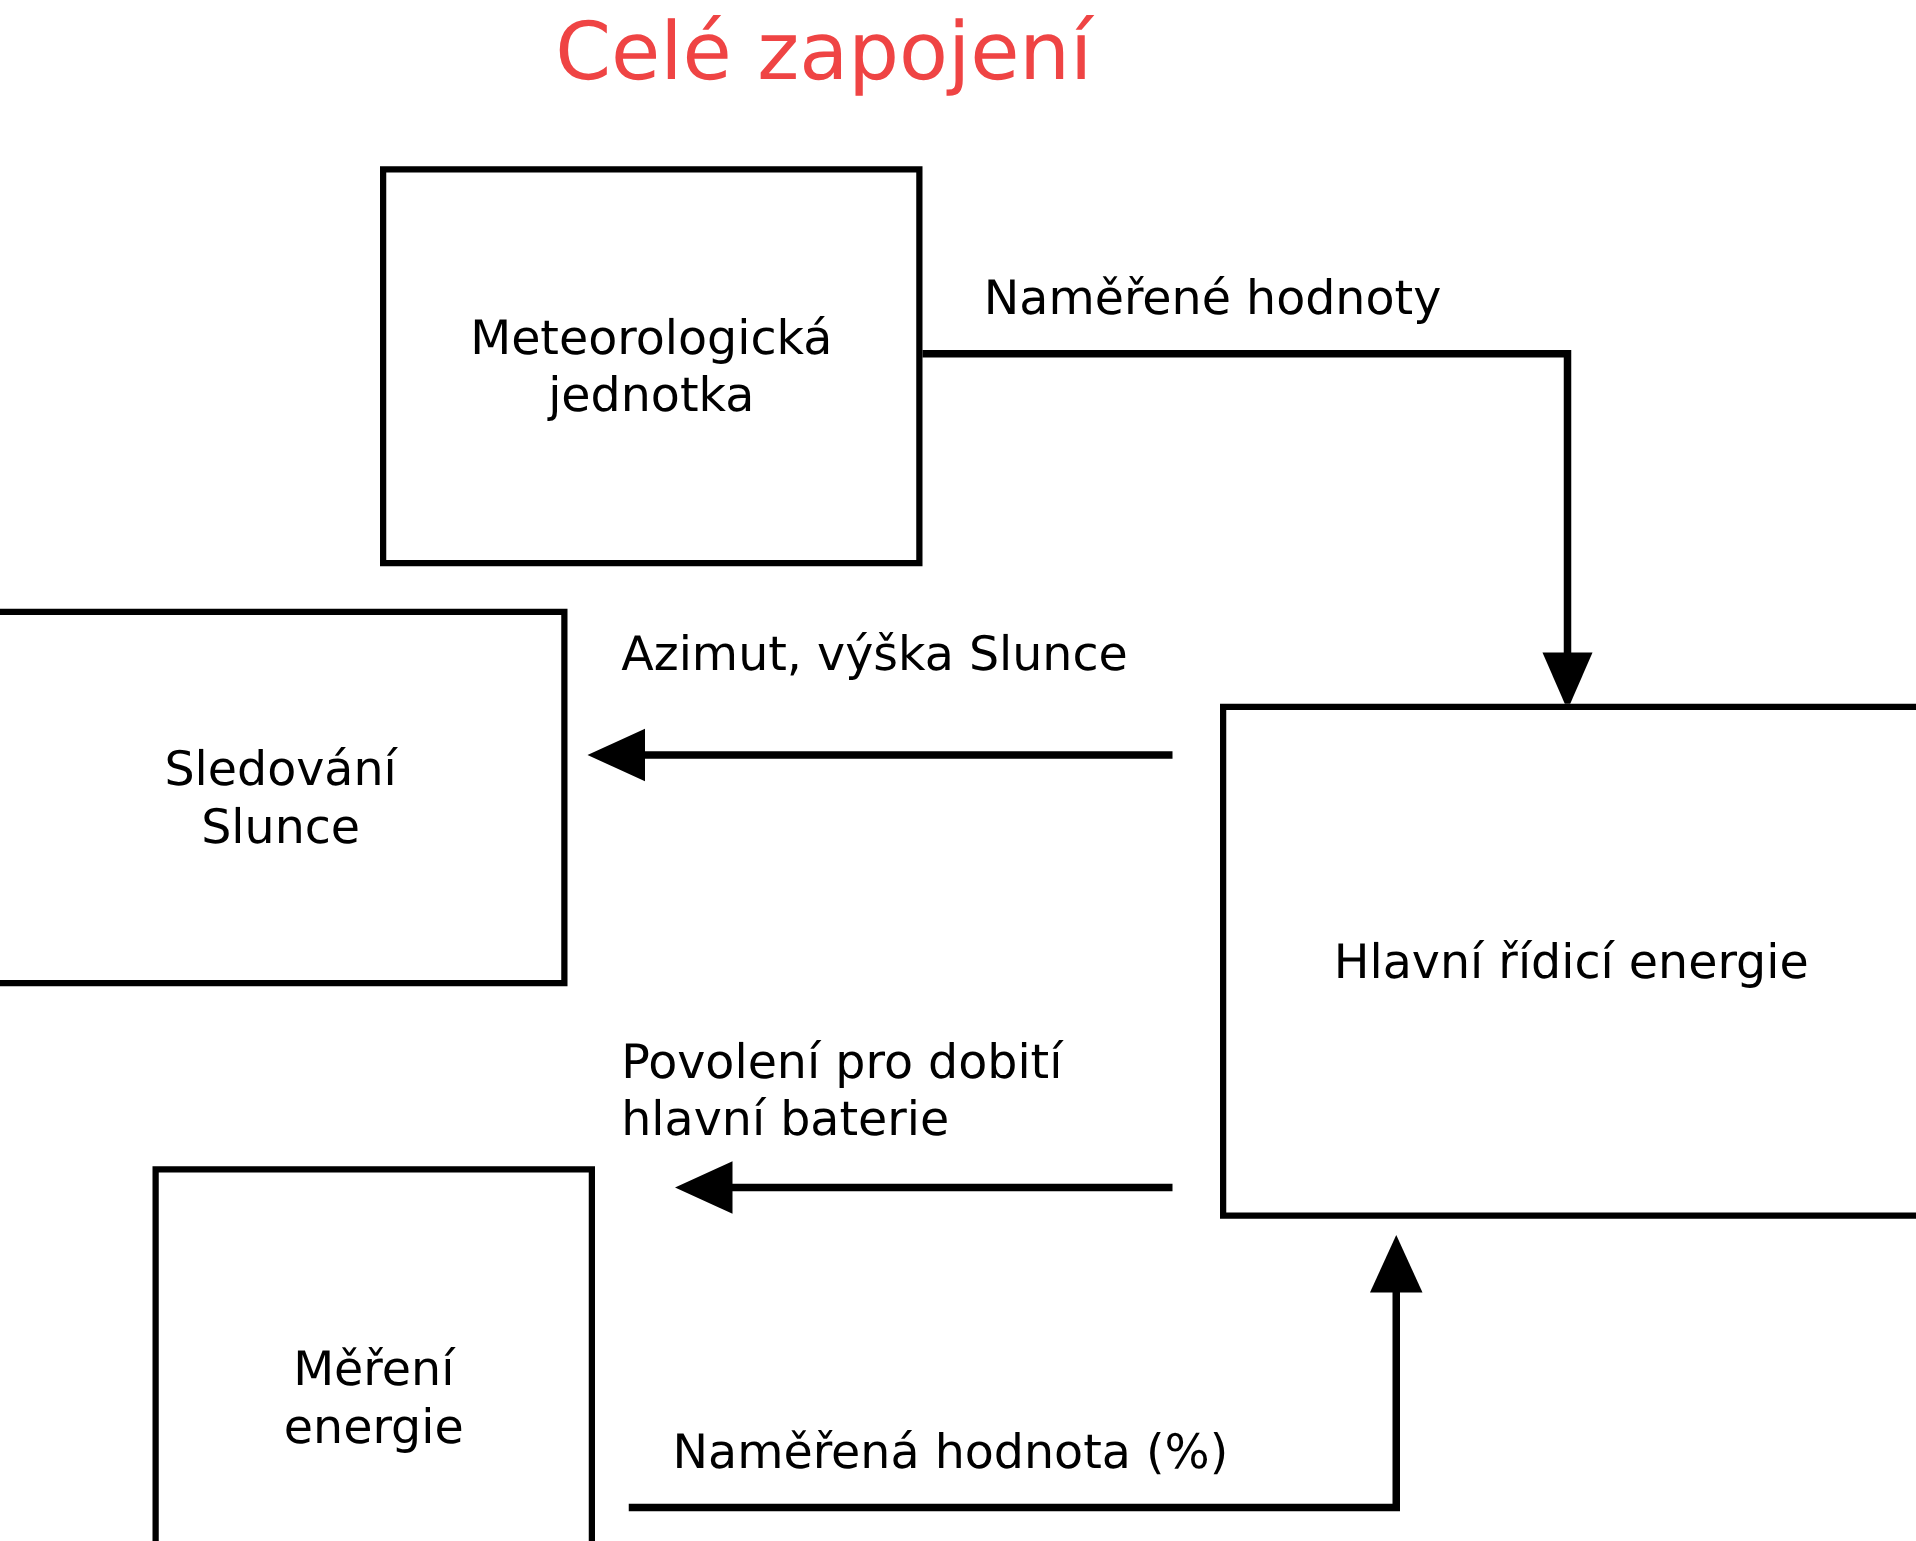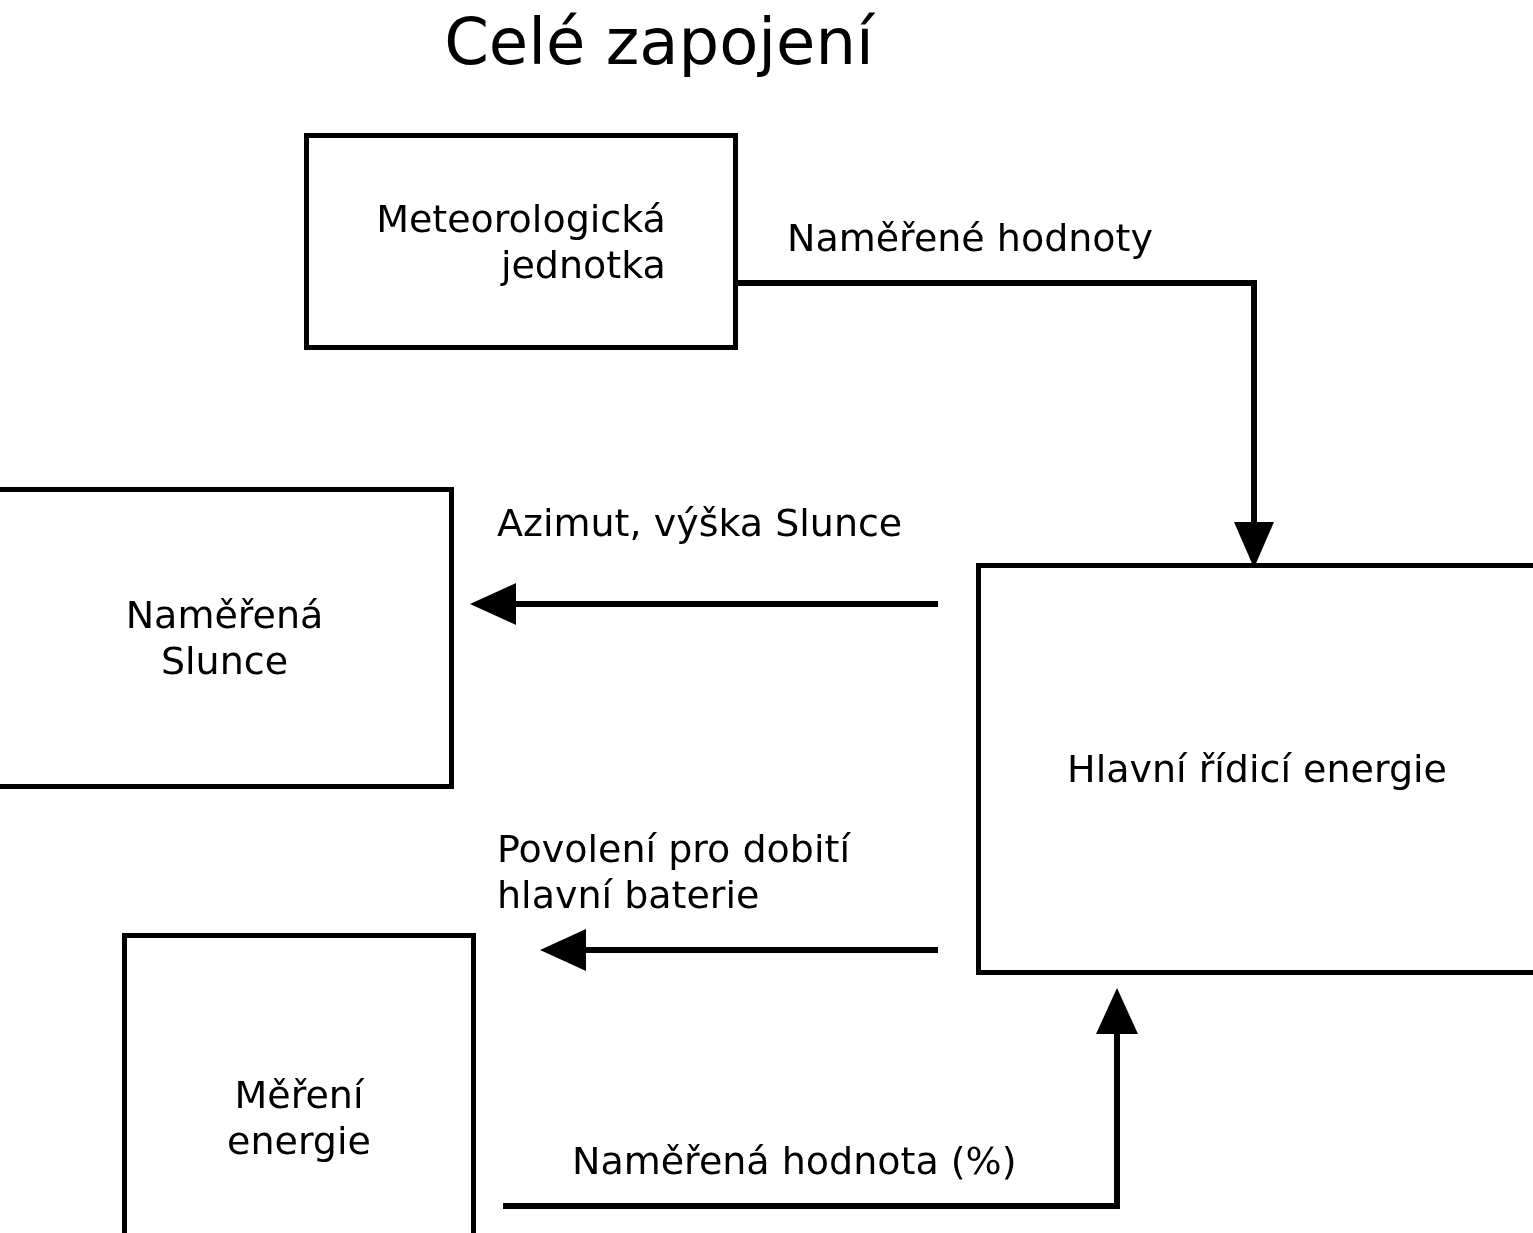--- a/index.html
+++ b/index.html
@@ -20,21 +20,21 @@
   }
   .title {
     position: absolute;
     left: 0;
     top: 4px;
     width: 1318px;
     text-align: center;
     font-size: 64px;
     line-height: 76px;
     letter-spacing: 0px;
-    color: #000000;
+    color: #ef4444;
   }
   .node {
     position: absolute;
     box-sizing: border-box;
     border: 5px solid #000000;
     background: #ffffff;
     display: flex;
     align-items: center;
     justify-content: center;
     text-align: center;
@@ -91,41 +91,41 @@
       <line x1="938" y1="950" x2="570" y2="950"></line>
       <polygon points="540,950 586,929 586,971"></polygon>
     </g>
 
     <g>
       <polyline points="503,1206 1117,1206 1117,1018"></polyline>
       <polygon points="1117,988 1096,1034 1138,1034"></polygon>
     </g>
   </svg>
 
-  <div class="node" style="left:304px; top:133px; width:434px; height:217px;text-align:right;">
+  <div class="node" style="left:304px; top:133px; width:434px; height:320px;">
     <span>Meteorologická
 jednotka</span>
   </div>
 
   <div class="node" style="left:-5px; top:487px; width:459px; height:302px;">
-    <span>Naměřená
+    <span>Sledování
 Slunce</span>
   </div>
 
   <div class="node" style="left:976px; top:563px; width:562px; height:412px;">
     <span>Hlavní řídicí energie</span>
   </div>
 
   <div class="node" style="left:122px; top:933px; width:354px; height:370px;">
     <span>Měření
 energie</span>
   </div>
 
   <div class="edge-label" style="left:787px; top:215px;">Naměřené hodnoty</div>
 
   <div class="edge-label" style="left:497px; top:826px;">Povolení pro dobití
 hlavní baterie</div>
 
   <div class="edge-label" style="left:497px; top:500px;">Azimut, výška Slunce</div>
 
-  <div class="edge-label" style="left:538px; top:1138px;margin-left:34px;">Naměřená hodnota (%)</div>
+  <div class="edge-label" style="left:538px; top:1138px;">Naměřená hodnota (%)</div>
 
 </div>
 
 </body></html>

